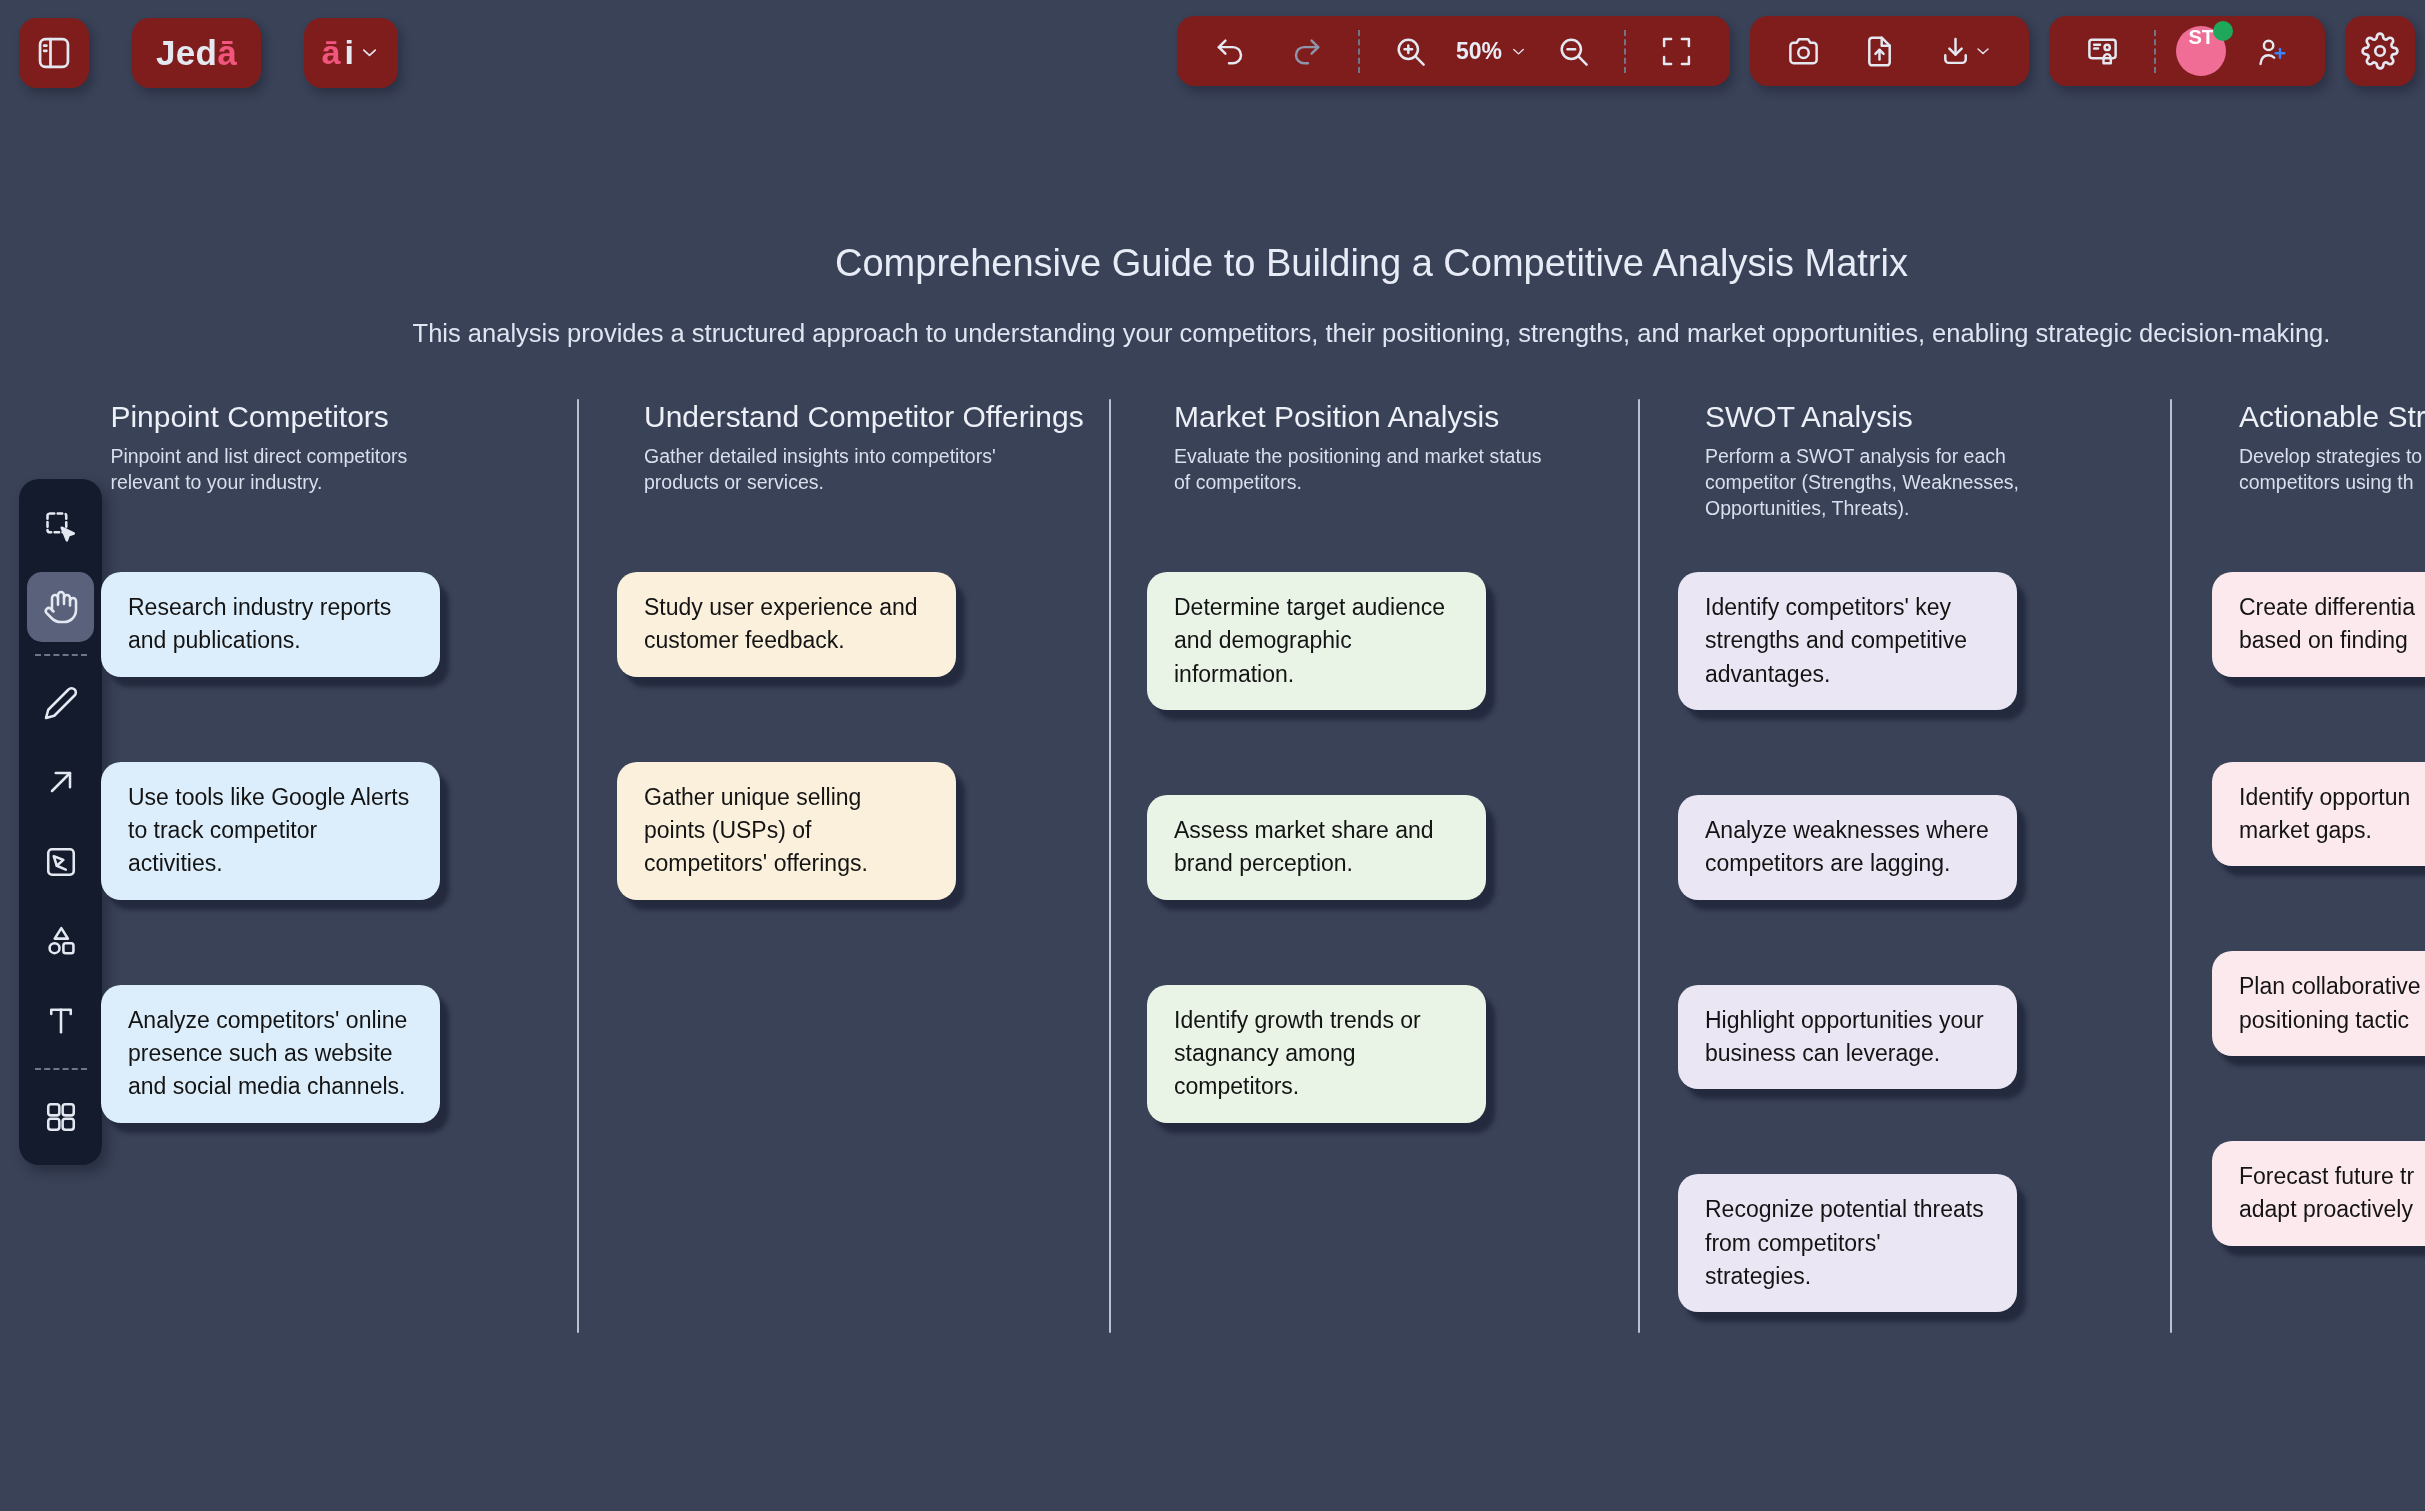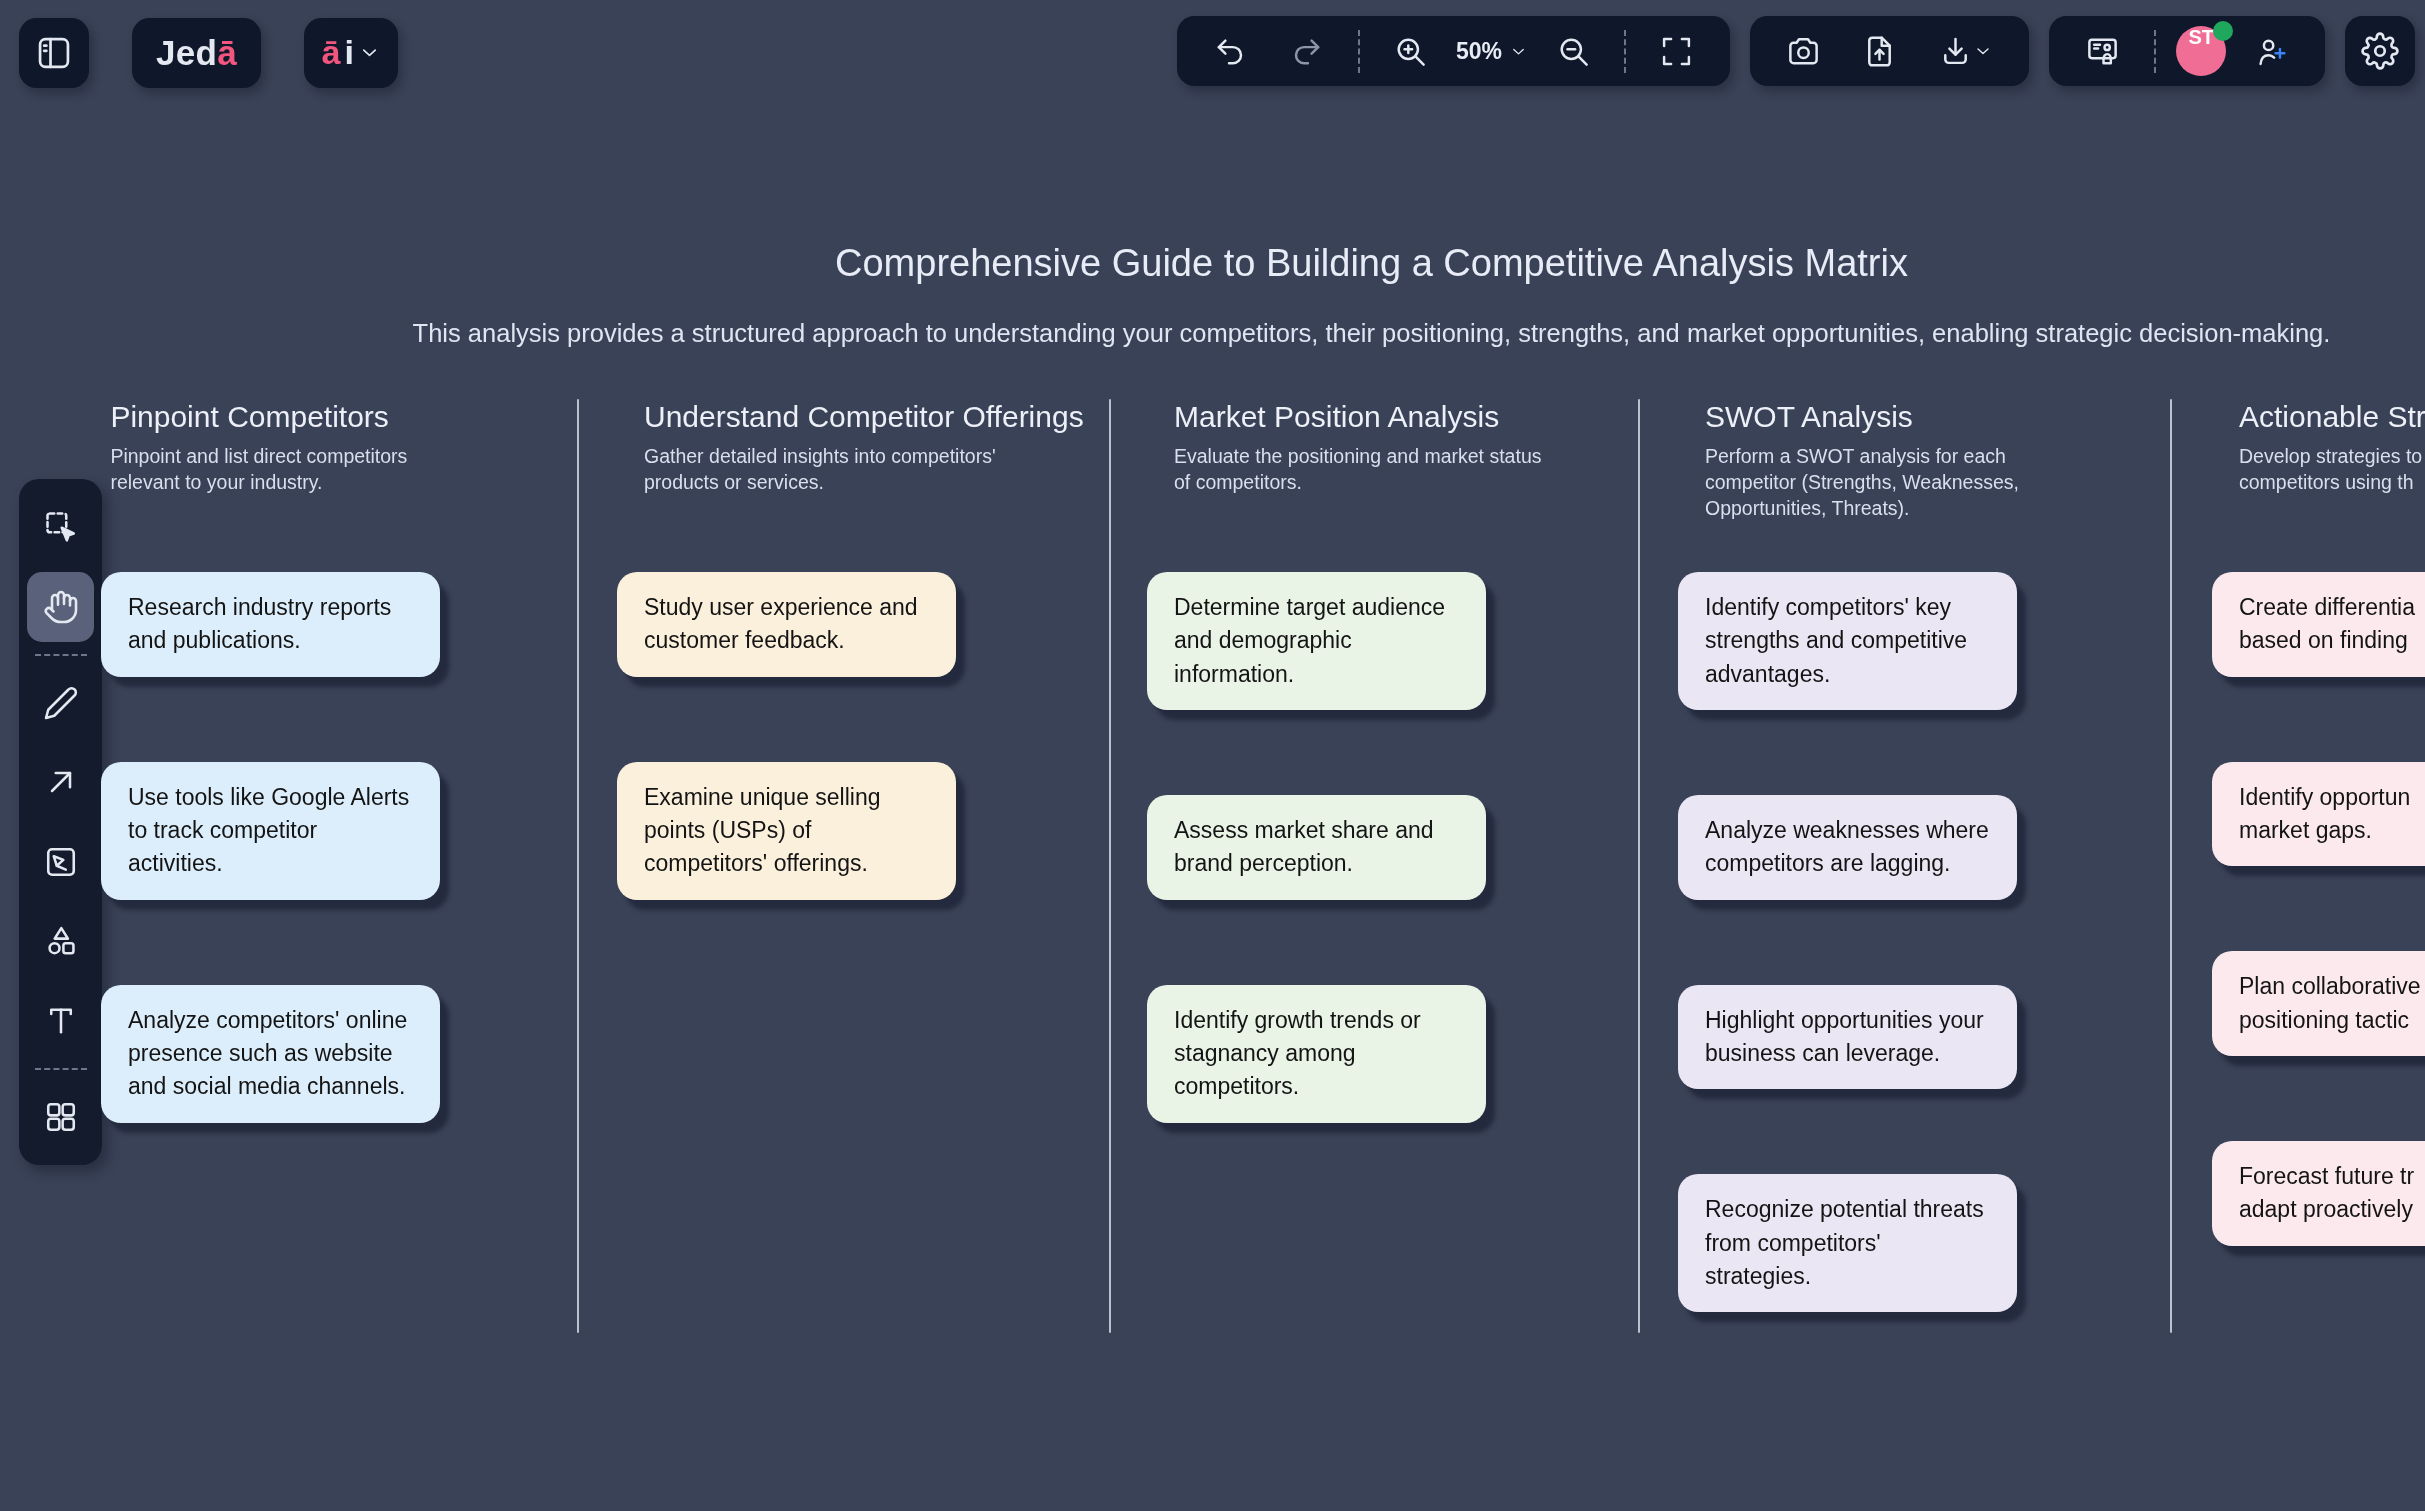--- a/index.html
+++ b/index.html
@@ -5,21 +5,21 @@
   html,body{margin:0;padding:0;}
   body{
     width:2426px;height:1511px;overflow:hidden;position:relative;
     background:#3A4258;font-family:"Liberation Sans",sans-serif;
     -webkit-font-smoothing:antialiased;
   }
   
   .tl-cluster{position:absolute;left:19px;top:17.5px;display:flex;align-items:center;gap:43px;}
   .tr-cluster{position:absolute;right:10.8px;top:16px;display:flex;align-items:center;gap:20px;}
   .panelbtn{
-    background:#0f172a;border-radius:17.5px;height:70px;display:flex;align-items:center;
+    background:#7f1d1d;border-radius:17.5px;height:70px;display:flex;align-items:center;
     color:#E4E8F1;box-shadow:4px 5.4px 9.4px rgba(10,14,26,.30);
   }
   .sq{width:70px;justify-content:center;}
   .logo-btn{padding:0 24px;font-size:35px;font-weight:600;letter-spacing:0.3px;}
   .ai-btn{padding:0 17.5px;font-size:34px;font-weight:600;gap:4px;}
   .accent{color:#F2567F;}
   .group{padding:0 23px;gap:15px;}
   .ibtn{width:61px;height:61px;border-radius:13.4px;display:flex;align-items:center;justify-content:center;cursor:pointer;}
   .ic{stroke:#E4E8F1;fill:none;stroke-width:1.7;stroke-linecap:round;stroke-linejoin:round;}
   .ic-dim{stroke:#8D95AA;}
@@ -262,21 +262,21 @@
   </div>
 </div>
 
 <div class="col" style="left: 617px; --card-bg: #FAF0DC;">
   <div class="indent40">
     <div class="col-header">Understand Competitor Offerings</div>
     <div class="col-desc w590">Gather detailed insights into competitors' products or services.</div>
   </div>
   <div class="cards">
     <div class="card">Study user experience and customer feedback.</div>
-    <div class="card">Examine unique selling points (USPs) of competitors' offerings.</div>
+    <div class="card">Gather unique selling points (USPs) of competitors' offerings.</div>
   </div>
 </div>
 
 <div class="col" style="left: 1147px; --card-bg: #E9F3E6;">
   <div class="indent40">
     <div class="col-header">Market Position Analysis</div>
     <div class="col-desc w570">Evaluate the positioning and market status of competitors.</div>
   </div>
   <div class="cards">
     <div class="card">Determine target audience and demographic information.</div>

